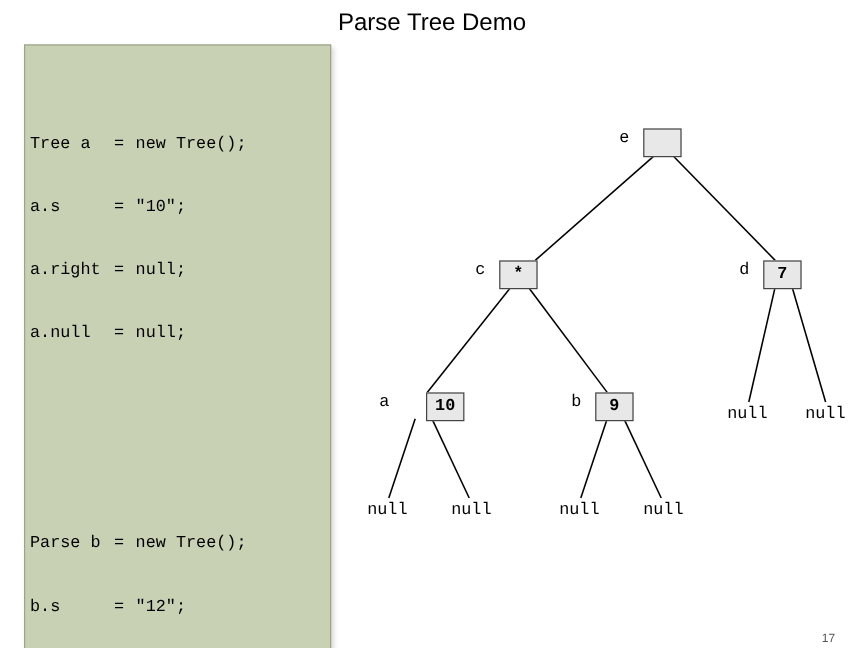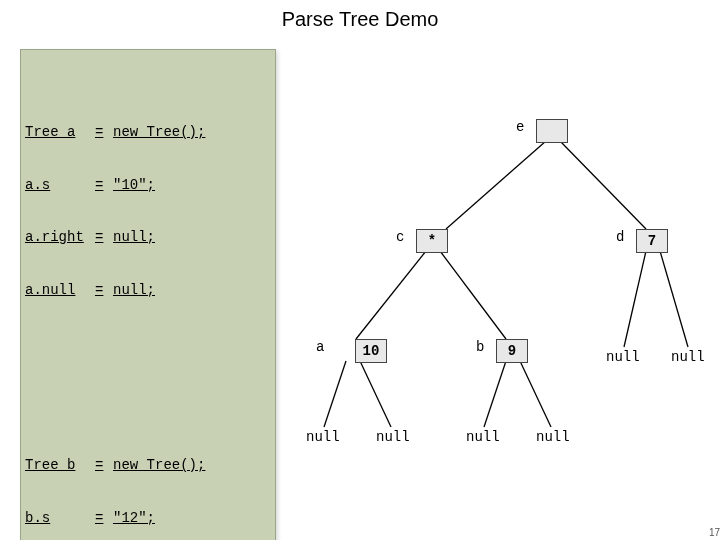--- a/index.html
+++ b/index.html
@@ -9,21 +9,21 @@
     height: 540px;
     background: #fff;
     font-family: "Comic Sans MS", cursive, sans-serif;
     color: #000;
     overflow: hidden;
   }
   .title {
     text-align: center;
     font-size: 20px;
     margin-top: 8px;
-    margin-bottom: 18px;
+    margin-bottom: 6px;
   }
   .content {
     display: flex;
     flex-direction: row;
     padding-left: 20px;
   }
   .codepane {
     font-family: "Courier New", monospace;
     font-size: 14px;
     line-height: 1.25;
@@ -32,21 +32,20 @@
     border: 1px solid #9aa58a;
     box-shadow: 2px 2px 4px rgba(0,0,0,0.15);
     padding: 2px 10px 2px 4px;
     width: 240px;
   }
   .codeblock {
     padding: 2px 0;
   }
   .line {
     display: flex;
-    text-decoration: underline;
   }
   .col-l {
     display: inline-block;
     width: 70px;
   }
   .col-eq {
     display: inline-block;
     width: 18px;
   }
   .col-r {
@@ -79,21 +78,21 @@
     font-family: "Courier New", monospace;
     font-size: 14px;
   }
   .nullbox {
     position: absolute;
     font-family: "Courier New", monospace;
     font-size: 14px;
   }
   .pagenum {
     position: absolute;
-    right: 0;
+    right: 24px;
     bottom: 2px;
     font-family: sans-serif;
     font-size: 10px;
     color: #555;
   }
 </style>
 </head>
 <body>
 
 <div class="title">Parse Tree Demo</div>
@@ -102,21 +101,21 @@
 
   <div class="codepane">
     <div class="codeblock">
       <div class="line"><span class="col-l">Tree a</span><span class="col-eq">=</span><span class="col-r">new Tree();</span></div>
       <div class="line"><span class="col-l">a.s</span><span class="col-eq">=</span><span class="col-r">"10";</span></div>
       <div class="line"><span class="col-l">a.right</span><span class="col-eq">=</span><span class="col-r">null;</span></div>
       <div class="line"><span class="col-l">a.null</span><span class="col-eq">=</span><span class="col-r">null;</span></div>
     </div>
     <div style="height:14px"></div>
     <div class="codeblock">
-      <div class="line"><span class="col-l">Tree b</span><span class="col-eq">=</span><span class="col-r">new Tree();</span></div>
+      <div class="line"><span class="col-l">Parse b</span><span class="col-eq">=</span><span class="col-r">new Tree();</span></div>
       <div class="line"><span class="col-l">b.s</span><span class="col-eq">=</span><span class="col-r">"12";</span></div>
       
       
     </div>
     
     
     
     
     
     

